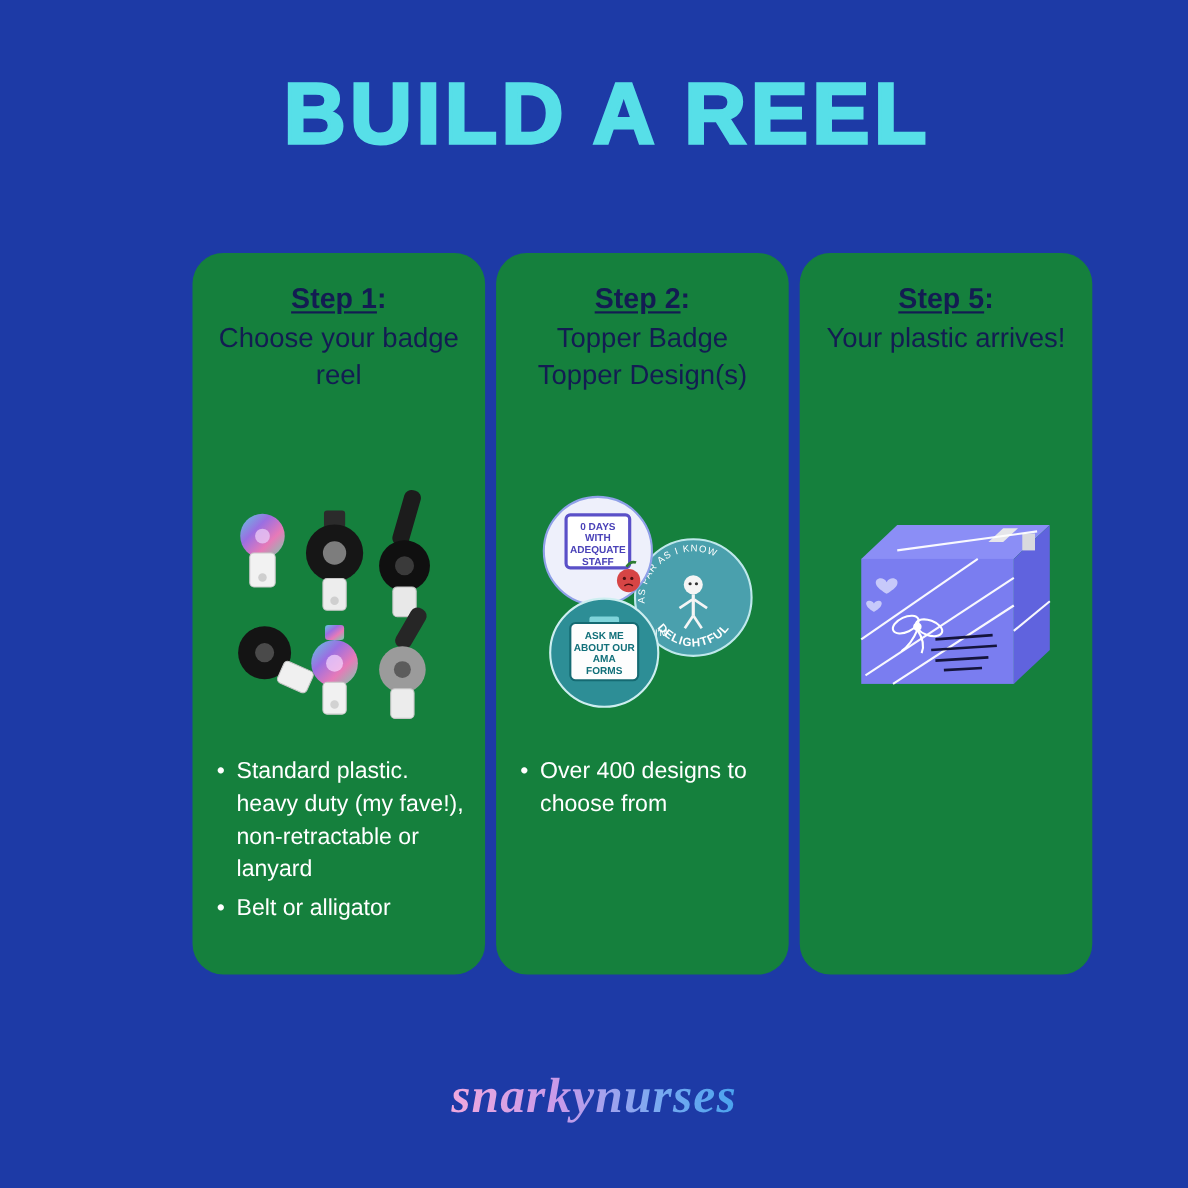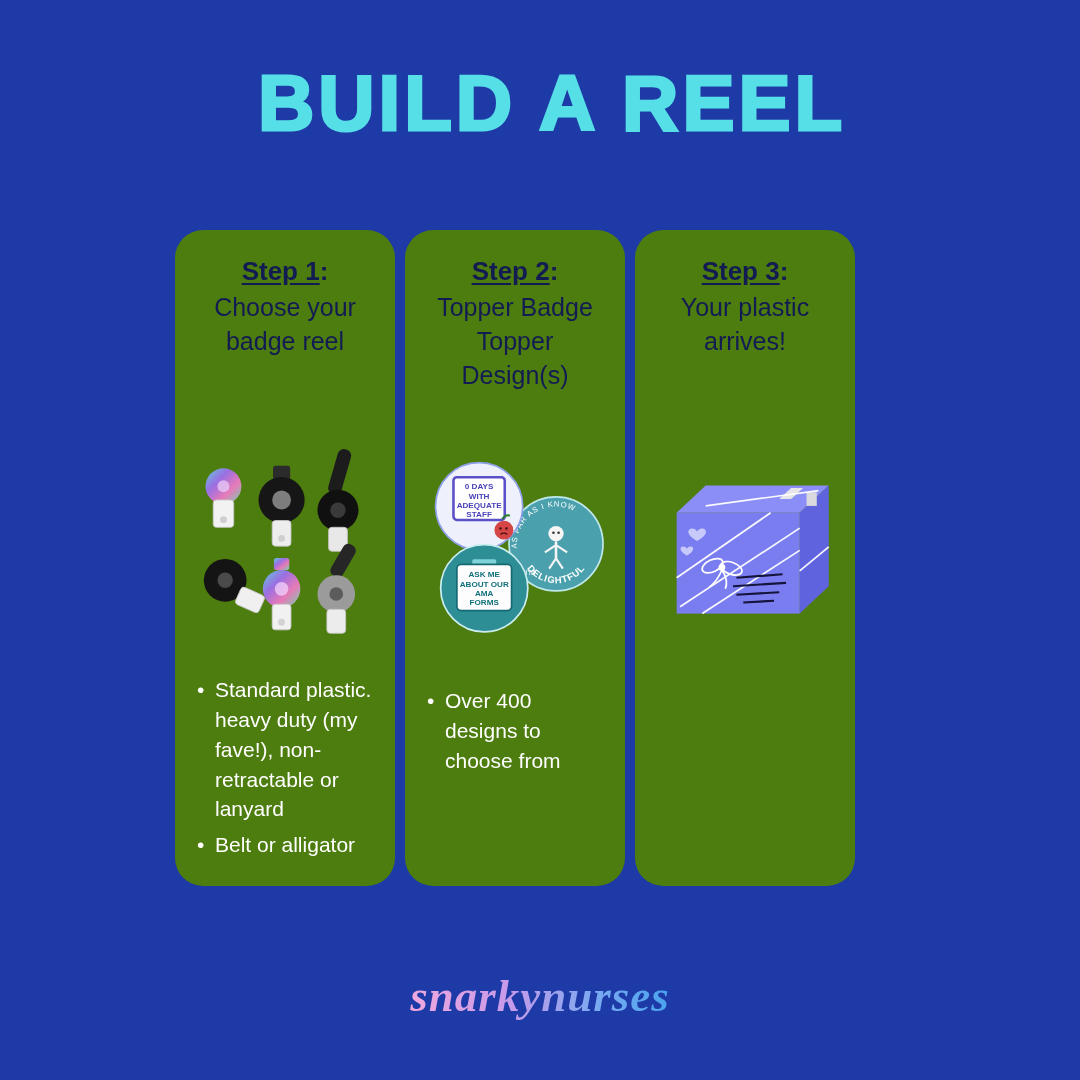--- a/index.html
+++ b/index.html
@@ -9,21 +9,21 @@
 
   .title {
     position:absolute; top:58px; left:12px; width:100%;
     text-align:center; font-size:78px; font-weight:800;
     color:#57dfe8; -webkit-text-stroke:3px #57dfe8;
     letter-spacing:4px;
   }
 
   .cards { position:absolute; top:230px; left:175px; display:flex; gap:10px; }
   .card {
-    width:220px; height:656px; background:#4d7c0f; border-radius:28px;
+    width:266px; height:656px; background:#15803d; border-radius:28px;
     padding:24px 16px 20px; display:flex; flex-direction:column;
   }
   .card-top { height:176px; text-align:center; color:#131c52; }
   .card-head { font-size:26px; font-weight:bold; line-height:1.35; }
   .step-label { text-decoration:underline; text-underline-offset:3px; }
   .card-sub { font-size:25px; line-height:1.35; margin-top:2px; padding:0 2px; }
 
   .card-image { height:238px; display:flex; align-items:center; justify-content:center; margin-bottom:18px; }
 
   .bullets { list-style:none; color:#ffffff; font-size:21px; line-height:1.42; padding-left:4px; }
@@ -182,21 +182,21 @@
       </div>
 
       <ul class="bullets">
         <li>Over 400 designs to choose from</li>
       </ul>
     </div>
 
     <div class="card">
       <div class="card-top">
         <div class="card-head">
-          <span class="step-label">Step 3</span><span>:</span>
+          <span class="step-label">Step 5</span><span>:</span>
         </div>
         <div class="card-sub">Your plastic arrives!</div>
       </div>
 
       <div class="card-image">
         <svg viewBox="0 0 220 190" width="212" height="183">
           <g>
             <polygon points="30,52 64,20 208,20 174,52" fill="#8b8ef6"></polygon>
             <polygon points="174,52 208,20 208,138 174,170" fill="#6063de"></polygon>
             <rect x="30" y="52" width="144" height="118" fill="#7a7df0"></rect>

